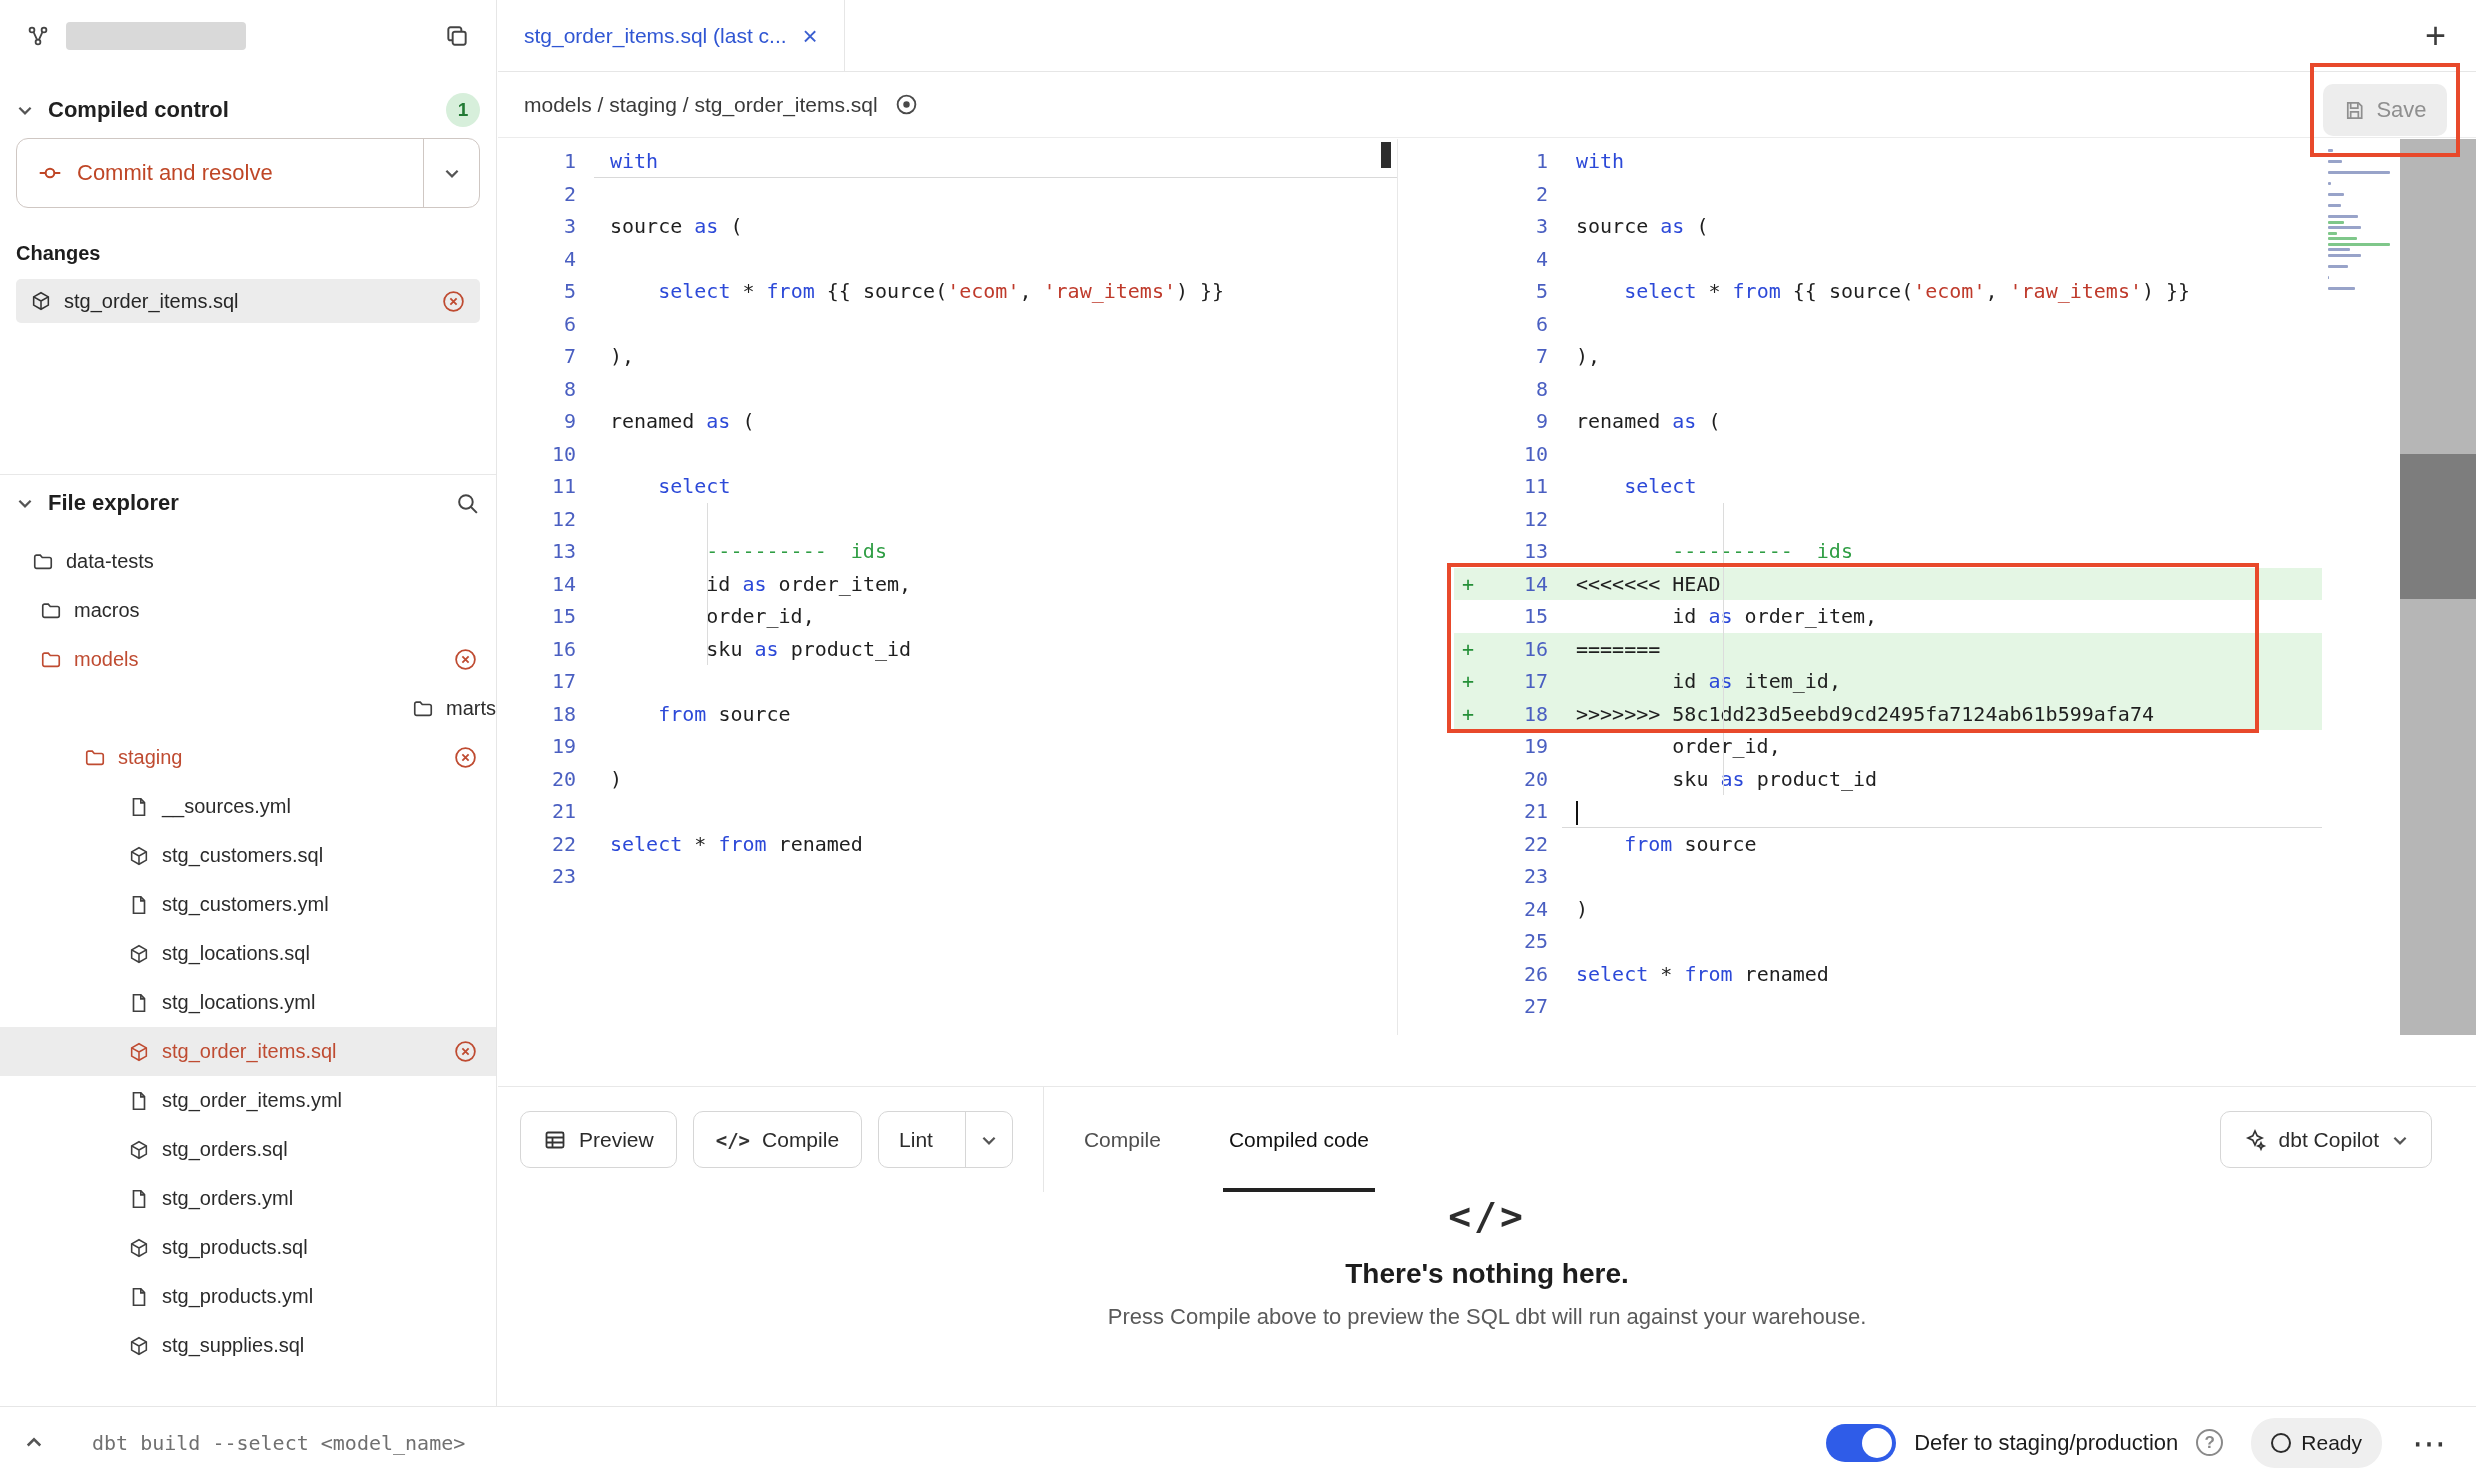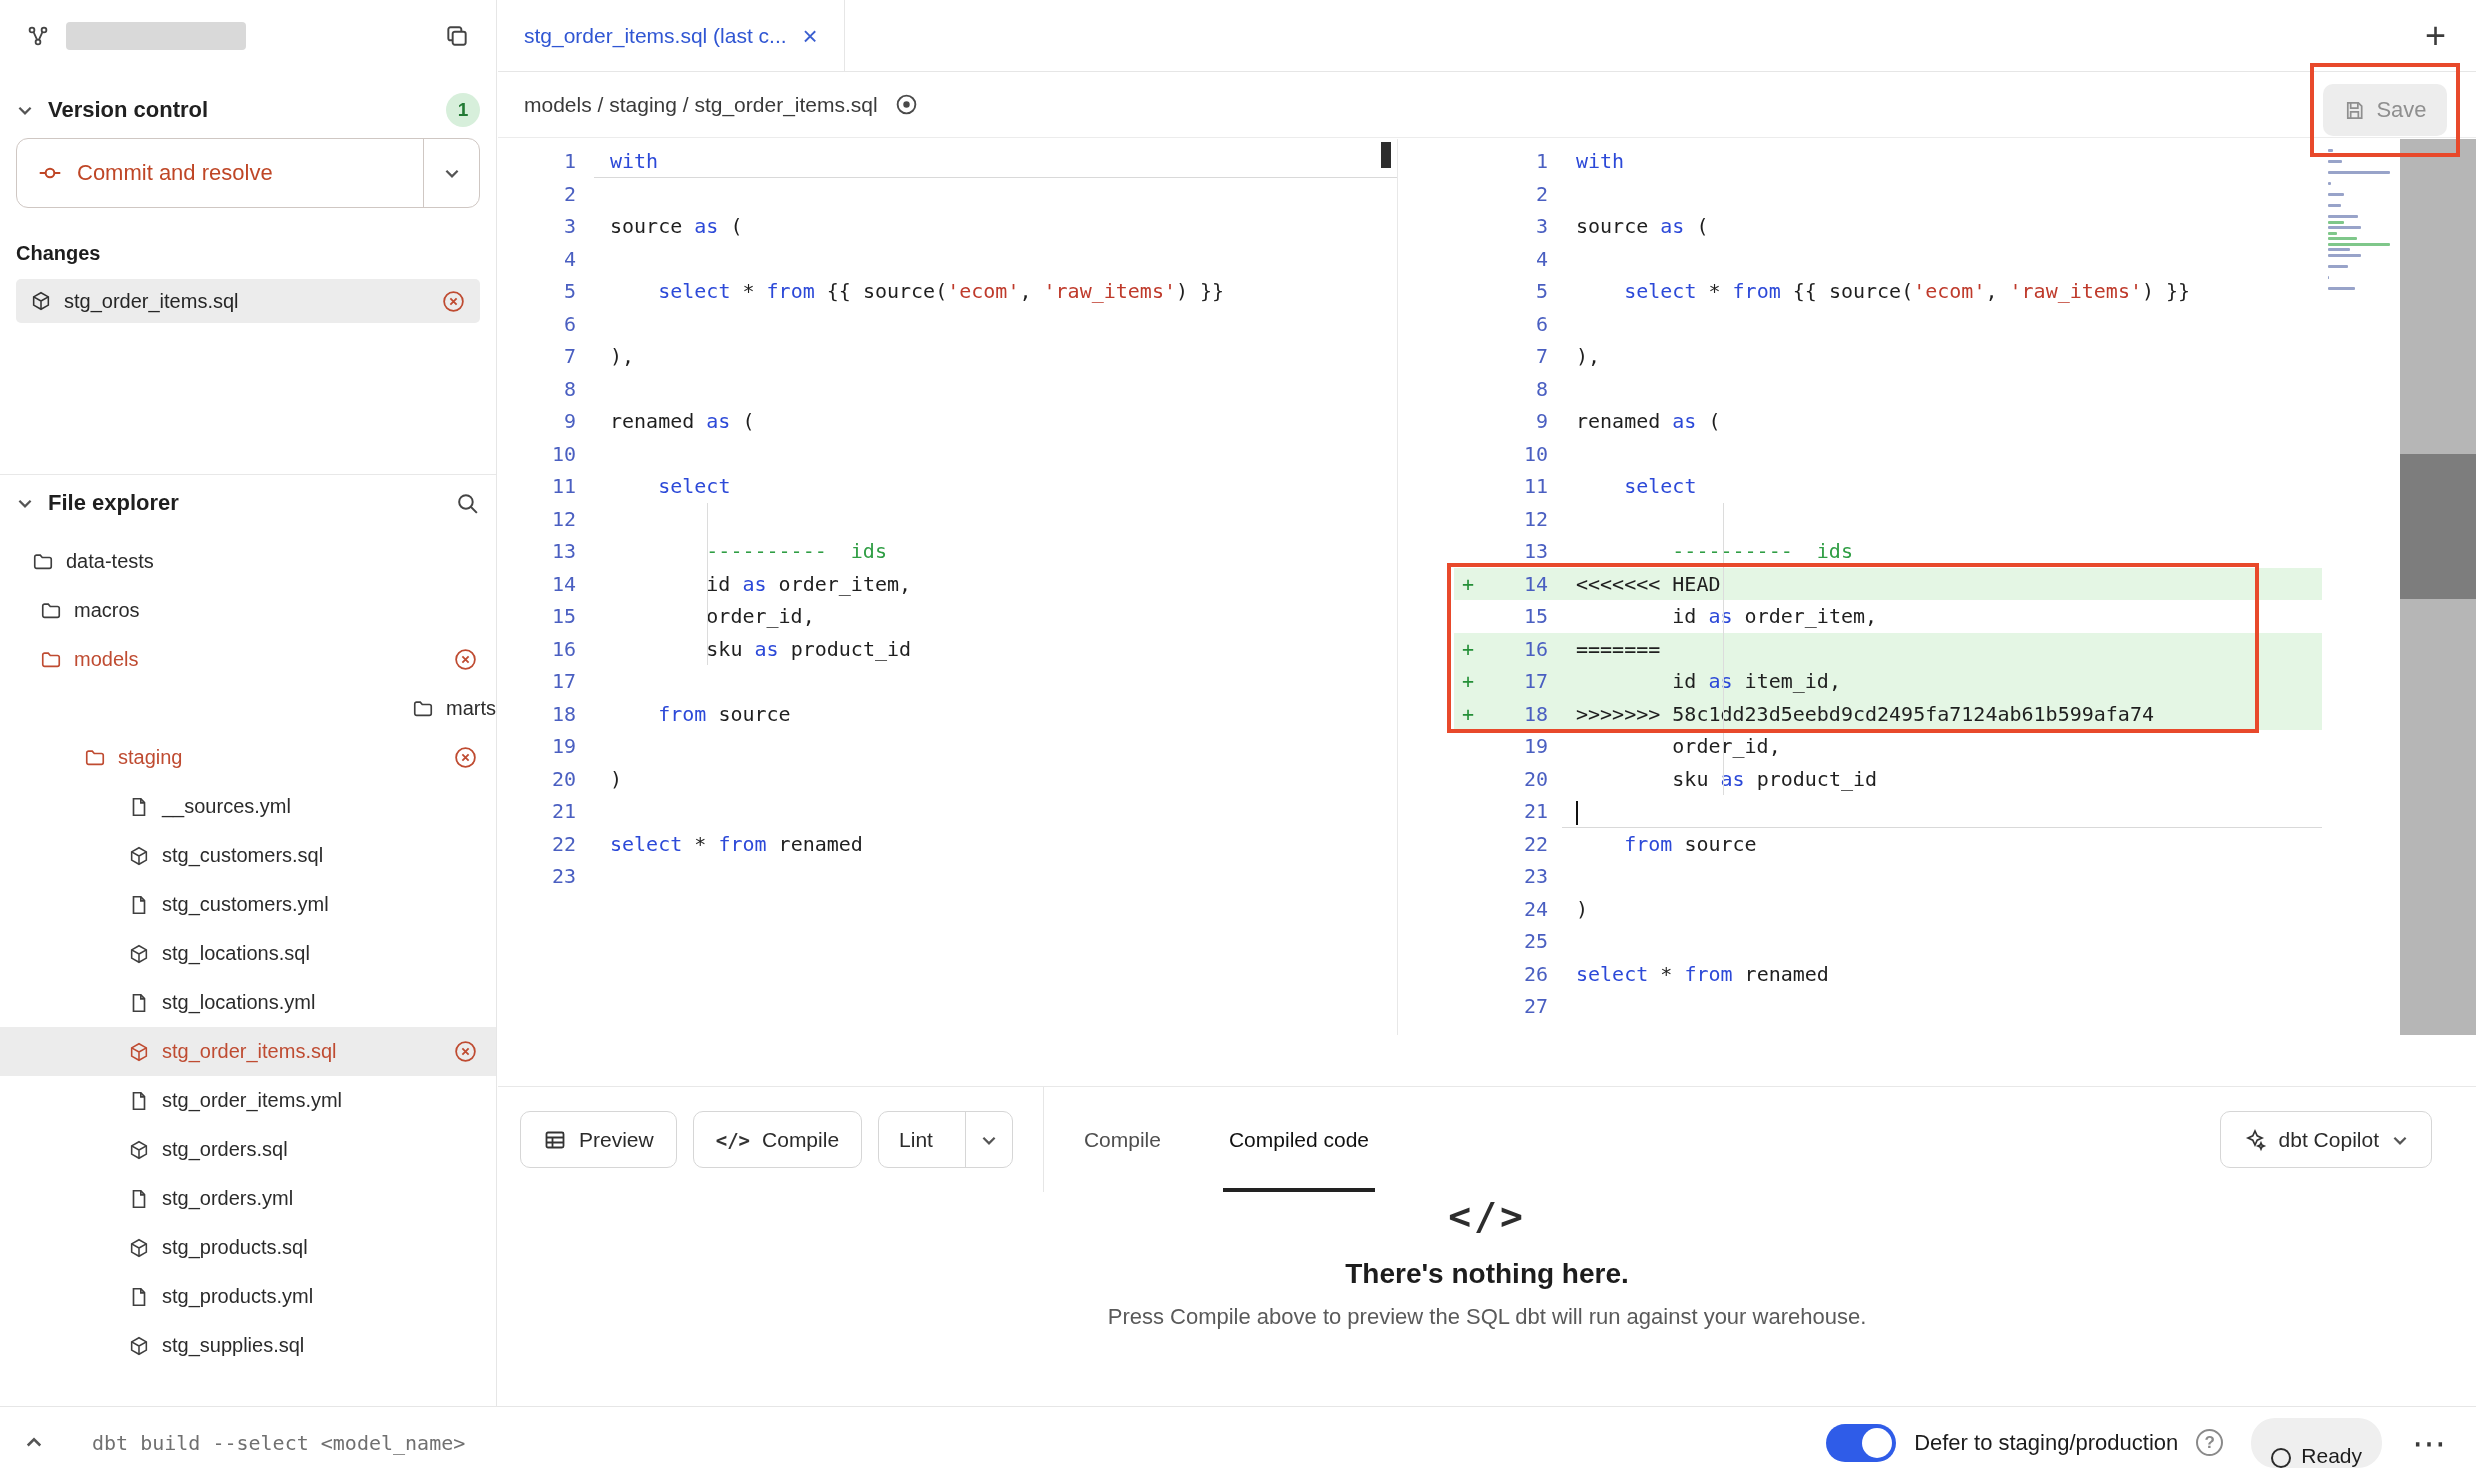--- a/index.html
+++ b/index.html
@@ -99,21 +99,21 @@
 
   
   .footer { position:absolute; left:0; right:0; bottom:0; height:72px; border-top:1px solid #e6e6e6; background:#fff; display:flex; align-items:center; padding:0 24px; }
   .foot-chevron { color:#555; display:flex; cursor:pointer; }
   .command { margin-left:48px; font-family:"DejaVu Sans Mono",monospace; font-size:20px; color:#707070; }
   .foot-right { margin-left:auto; display:flex; align-items:center; gap:18px; }
   .toggle { width:70px; height:38px; border-radius:19px; background:#2f5ce8; position:relative; cursor:pointer; }
   .toggle .knob { position:absolute; top:4px; right:4px; width:30px; height:30px; border-radius:50%; background:#fff; }
   .defer-label { font-size:22px; color:#1c1c1c; }
   .help { width:27px; height:27px; border-radius:50%; border:2px solid #8a8a8a; color:#8a8a8a; font-size:17px; font-weight:700; display:flex; align-items:center; justify-content:center; cursor:pointer; }
-  .ready { display:flex; align-items:flex-end; gap:10px; background:#efefef; border-radius:24px; height:50px; padding:0 20px; font-size:21px; color:#1c1c1c; margin-left:10px; }
+  .ready { display:flex; align-items:center; gap:10px; background:#efefef; border-radius:24px; height:50px; padding:0 20px; font-size:21px; color:#1c1c1c; margin-left:10px; }
   .ready .ring { width:20px; height:20px; border-radius:50%; border:2.5px solid #2b2b2b; }
   .dots { font-size:34px; color:#3a3a3a; line-height:0; margin-left:6px; cursor:pointer; padding:0 6px; }
 </style>
 </head>
 <body>
 
 <div class="app">
 
   <aside class="sidebar">
     <div class="sidebar-top">
@@ -134,21 +134,21 @@
       </span>
     </div>
 
     <section class="vc">
       <div class="vc-header">
         <span style="display:flex;color:#555;">
           <svg width="18" height="18" viewBox="0 0 16 16" fill="none" stroke="currentColor" stroke-width="2">
               <path d="M3 6l5 5 5-5"></path>
             </svg>
         </span>
-        <span class="vc-title">Version control</span>
+        <span class="vc-title">Compiled control</span>
         <span class="vc-badge">1</span>
       </div>
       <div class="commit">
         <div class="commit-main">
           <span style="display:flex;">
             <svg width="26" height="26" viewBox="0 0 24 24" fill="none" stroke="currentColor" stroke-width="1.9">
                 <circle cx="12" cy="12" r="4"></circle>
                 <path d="M2.5 12H8M16 12h5.5"></path>
               </svg>
           </span>

